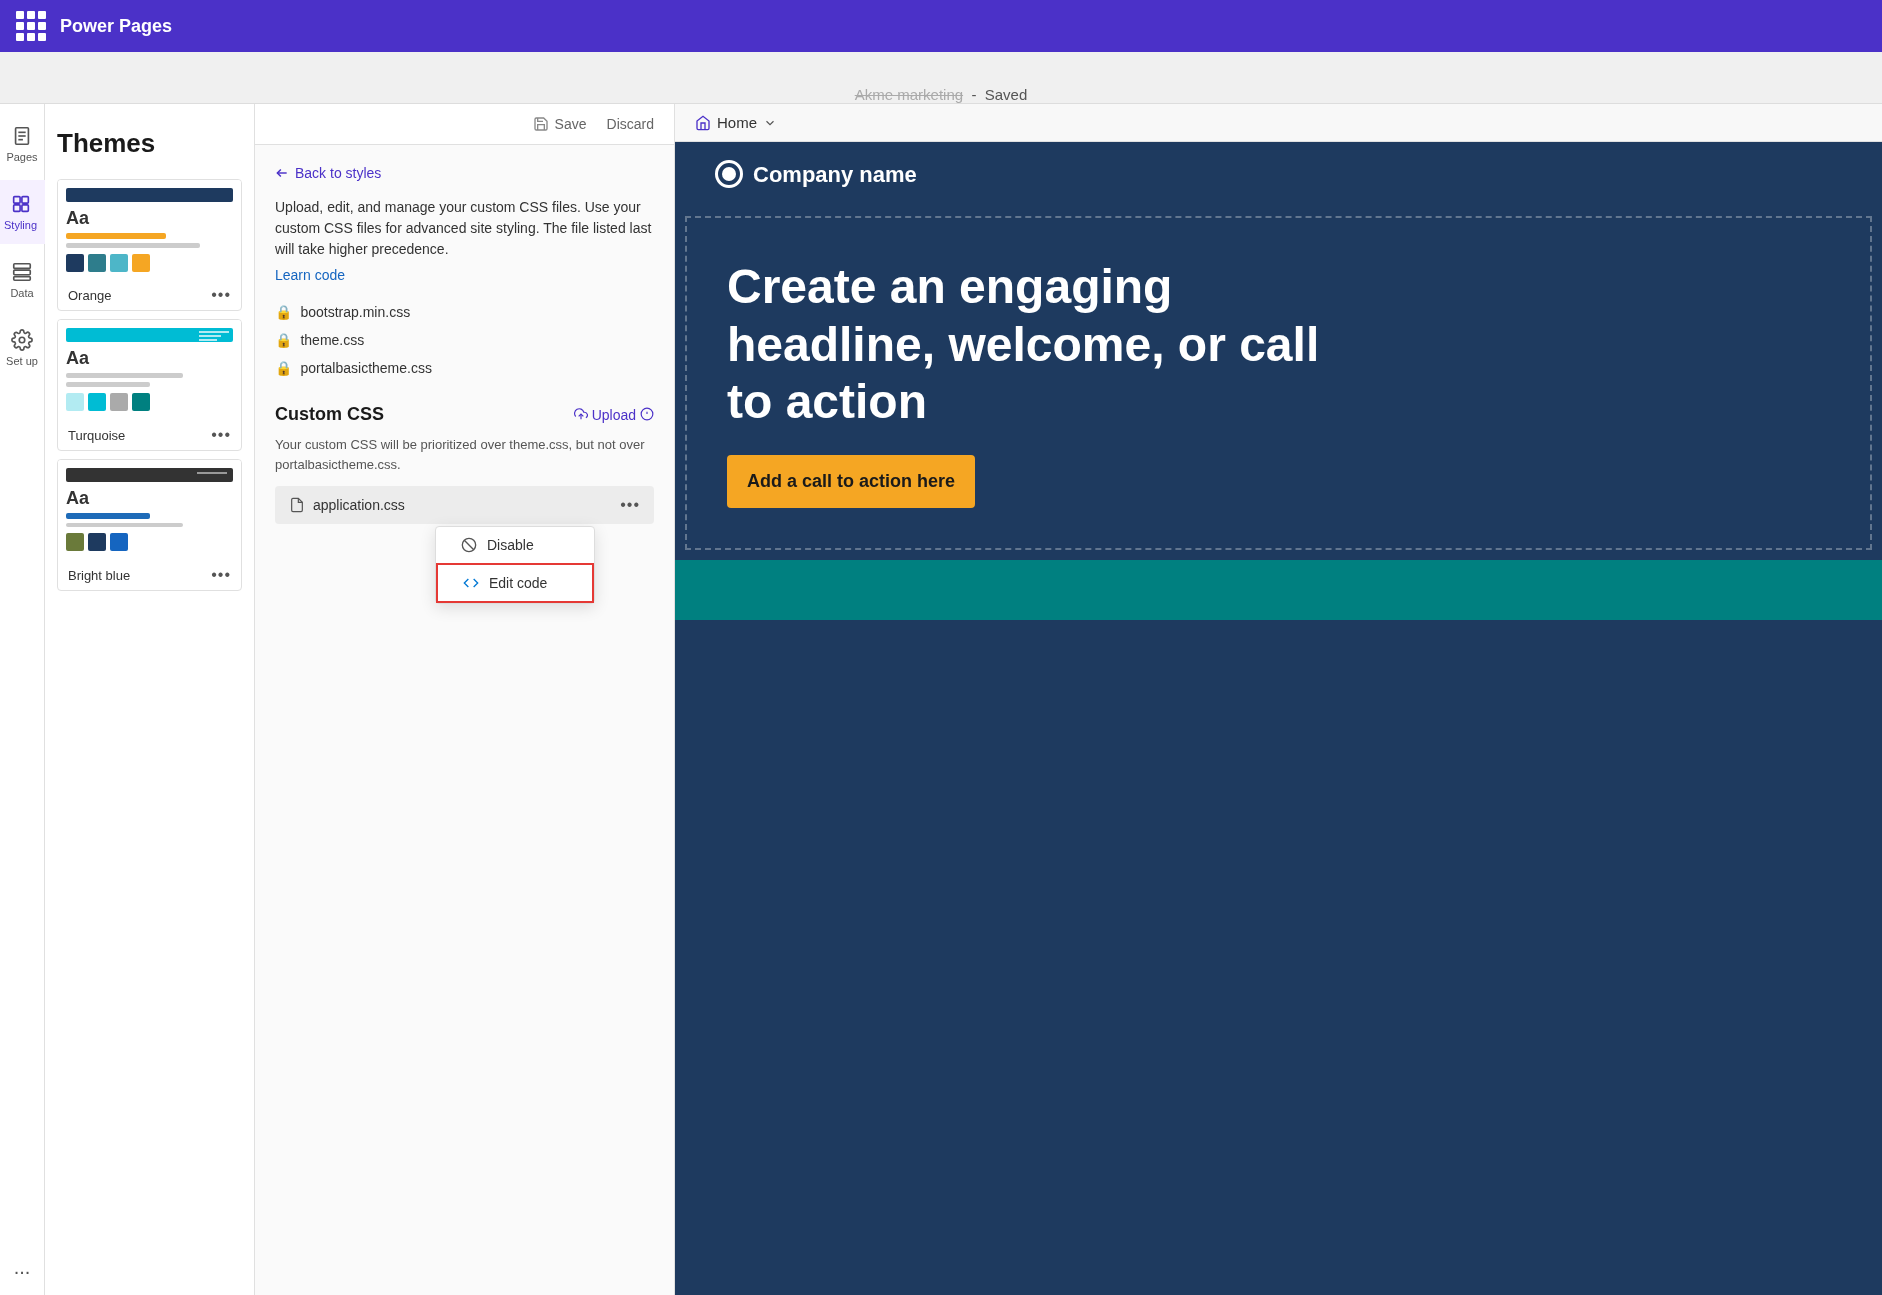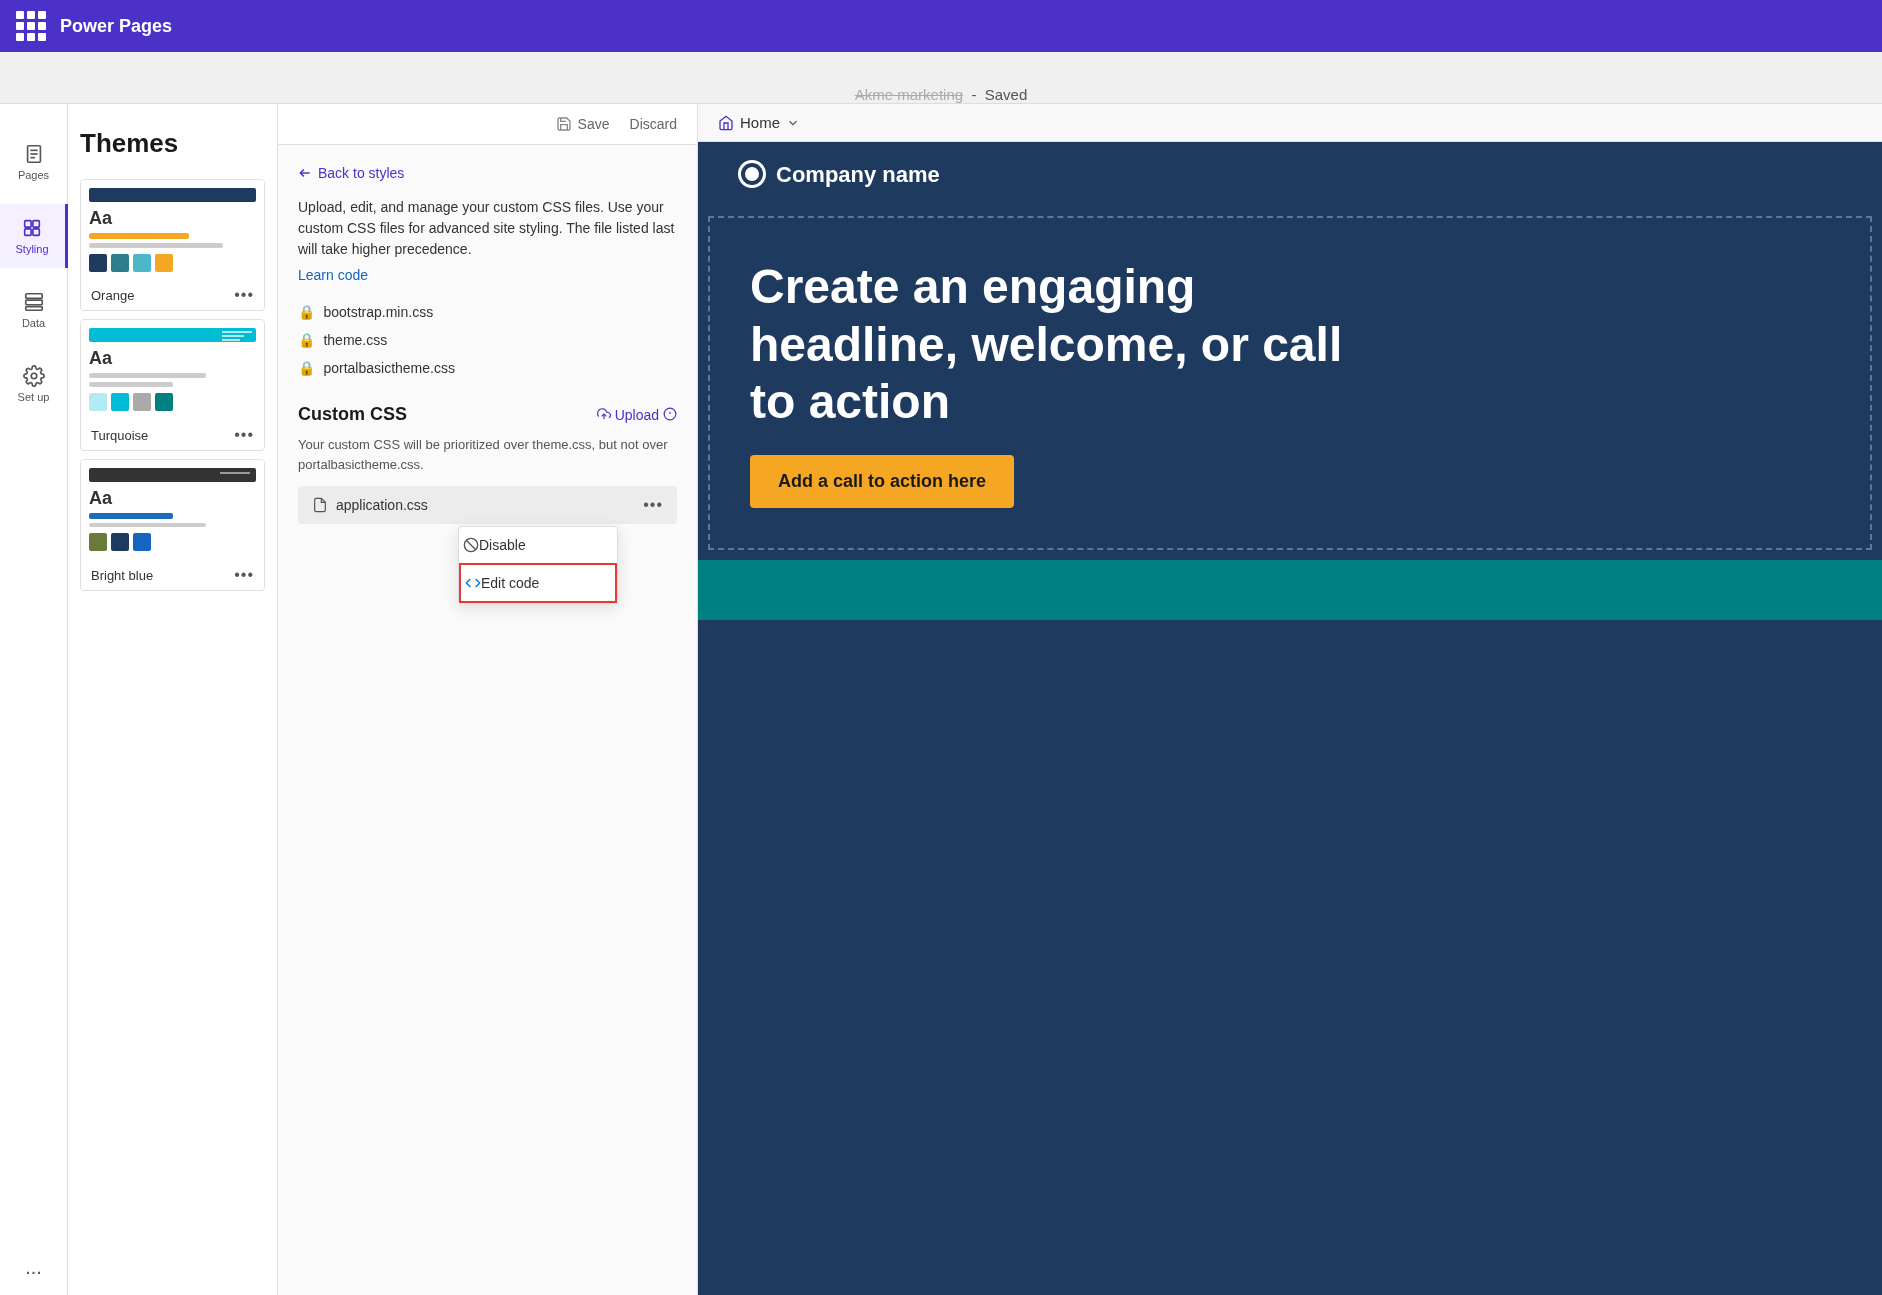--- a/index.html
+++ b/index.html
@@ -51,28 +51,28 @@
     }
 
     
     .main-layout {
       display: flex;
       height: calc(1295px - 104px);
     }
 
     
     .sidebar-icons {
-      width: 68px;
+      width: 45px;
       background: #fff;
       border-right: 1px solid #e0e0e0;
       display: flex;
       flex-direction: column;
       align-items: center;
-      padding-top: 26px;
-      gap: 10px;
+      padding-top: 8px;
+      gap: 4px;
     }
     .sidebar-icon-item {
       width: 68px;
       height: 64px;
       display: flex;
       flex-direction: column;
       align-items: center;
       justify-content: center;
       gap: 4px;
       cursor: pointer;
@@ -284,21 +284,22 @@
       border-radius: 4px;
       box-shadow: 0 4px 16px rgba(0,0,0,0.12);
       min-width: 160px;
       z-index: 100;
       left: 160px;
       top: 40px;
     }
     .context-menu-item {
       display: flex;
       align-items: center;
-      padding: 10px 4px;
+      gap: 10px;
+      padding: 10px 25px;
       font-size: 14px;
       color: #333;
       cursor: pointer;
     }
     .context-menu-item.highlighted {
       border: 2px solid #e53935;
     }
 
     
     .preview-area {
@@ -377,21 +378,21 @@
       font-weight: 700;
       line-height: 1.2;
       max-width: 600px;
       margin-bottom: 24px;
     }
     .hero-cta {
       background: #f5a623;
       color: #1a1a1a;
       font-weight: 700;
       font-size: 18px;
-      padding: 16px 28px;
+      padding: 16px 20px;
       border: none;
       border-radius: 4px;
       cursor: pointer;
       display: inline-block;
     }
 
     .teal-footer-band {
       background: #008080;
       height: 60px;
     }

